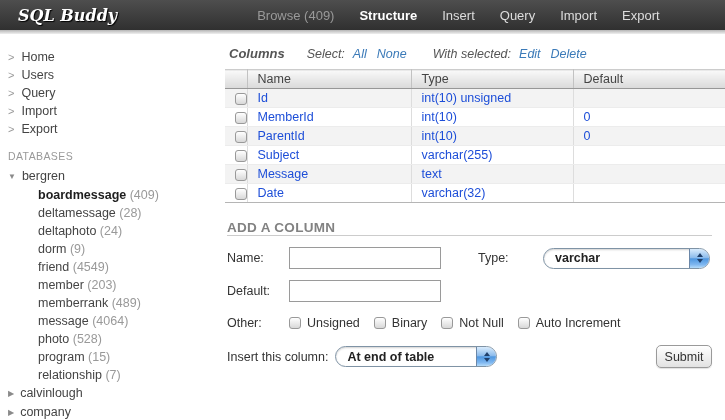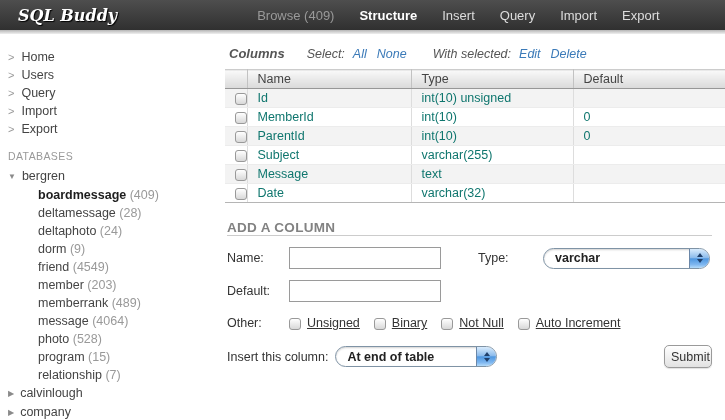--- a/index.html
+++ b/index.html
@@ -52,21 +52,21 @@
 
   
   table.cols { border-collapse:collapse; width:100%; table-layout:fixed; margin-top:8px; }
   table.cols td { height:19px; padding:0 0 0 10px; overflow:hidden; white-space:nowrap; }
   thead td {
     background:linear-gradient(#f9f9f9,#d9d9d9);
     border-top:1px solid #ccc; border-bottom:1px solid #979797;
     border-right:1px solid #c2c2c2; color:#444;
   }
   thead td:last-child { border-right:none; }
-  tbody td { border-right:1px solid #ddd; border-bottom:1px solid #ececec; color:#0f766e; }
+  tbody td { border-right:1px solid #ddd; border-bottom:1px solid #ececec; color:#1d4ed8; }
   tbody td:last-child { border-right:none; }
   tbody tr:nth-child(odd) td { background:#f3f3f3; }
   tbody tr:nth-child(even) td { background:#fff; }
   tbody tr:last-child td { border-bottom:1px solid #b5b5b5; }
   td.check-col { padding:0; text-align:center; }
   .cb {
     display:inline-block; width:12px; height:12px; border:1px solid #999;
     border-radius:3px; background:linear-gradient(#fff,#d8d8d8);
     vertical-align:middle; cursor:pointer;
   }
@@ -93,28 +93,28 @@
   .aqua-select.narrow { width:162px; }
   .stepper {
     position:absolute; right:0; top:0; bottom:0; width:20px;
     background:linear-gradient(180deg,#d9ecfd 0%,#8dbcec 45%,#4f97e0 52%,#7fb7f0 82%,#b5dcfa 100%);
     border-left:1px solid #6b87a8;
     display:flex; flex-direction:column; align-items:center; justify-content:center;
   }
   .tri-up { width:0; height:0; border-left:3px solid transparent; border-right:3px solid transparent; border-bottom:4px solid #20406b; margin-bottom:2px; }
   .tri-down { width:0; height:0; border-left:3px solid transparent; border-right:3px solid transparent; border-top:4px solid #20406b; }
   .cbgroup { display:flex; align-items:center; }
-  .cbitem { display:flex; align-items:flex-end; margin-right:14px; cursor:pointer;text-decoration:underline; }
+  .cbitem { display:flex; align-items:center; margin-right:14px; cursor:pointer; }
   .cblabel { margin-left:6px; color:#333; }
   .frow.other { margin-top:14px; }
   .frow.last { margin-top:15px; }
   .insert-label { margin-right:7px; color:#333; }
   .spacer { flex:1; }
   .submit-btn {
-    width:48px; height:23px; border:1px solid #9a9a9a; border-radius:5px;
+    width:56px; height:23px; border:1px solid #9a9a9a; border-radius:5px;
     background:linear-gradient(#fff,#e2e2e2); font:inherit; font-size:12.5px;
     color:#333; cursor:pointer; box-shadow:0 1px 1px rgba(0,0,0,0.12);
   }
 </style>
 </head>
 <body>
 
 <div class="topbar">
   <div class="logo">SQL Buddy</div>
   <nav class="topnav" id="topnav">

